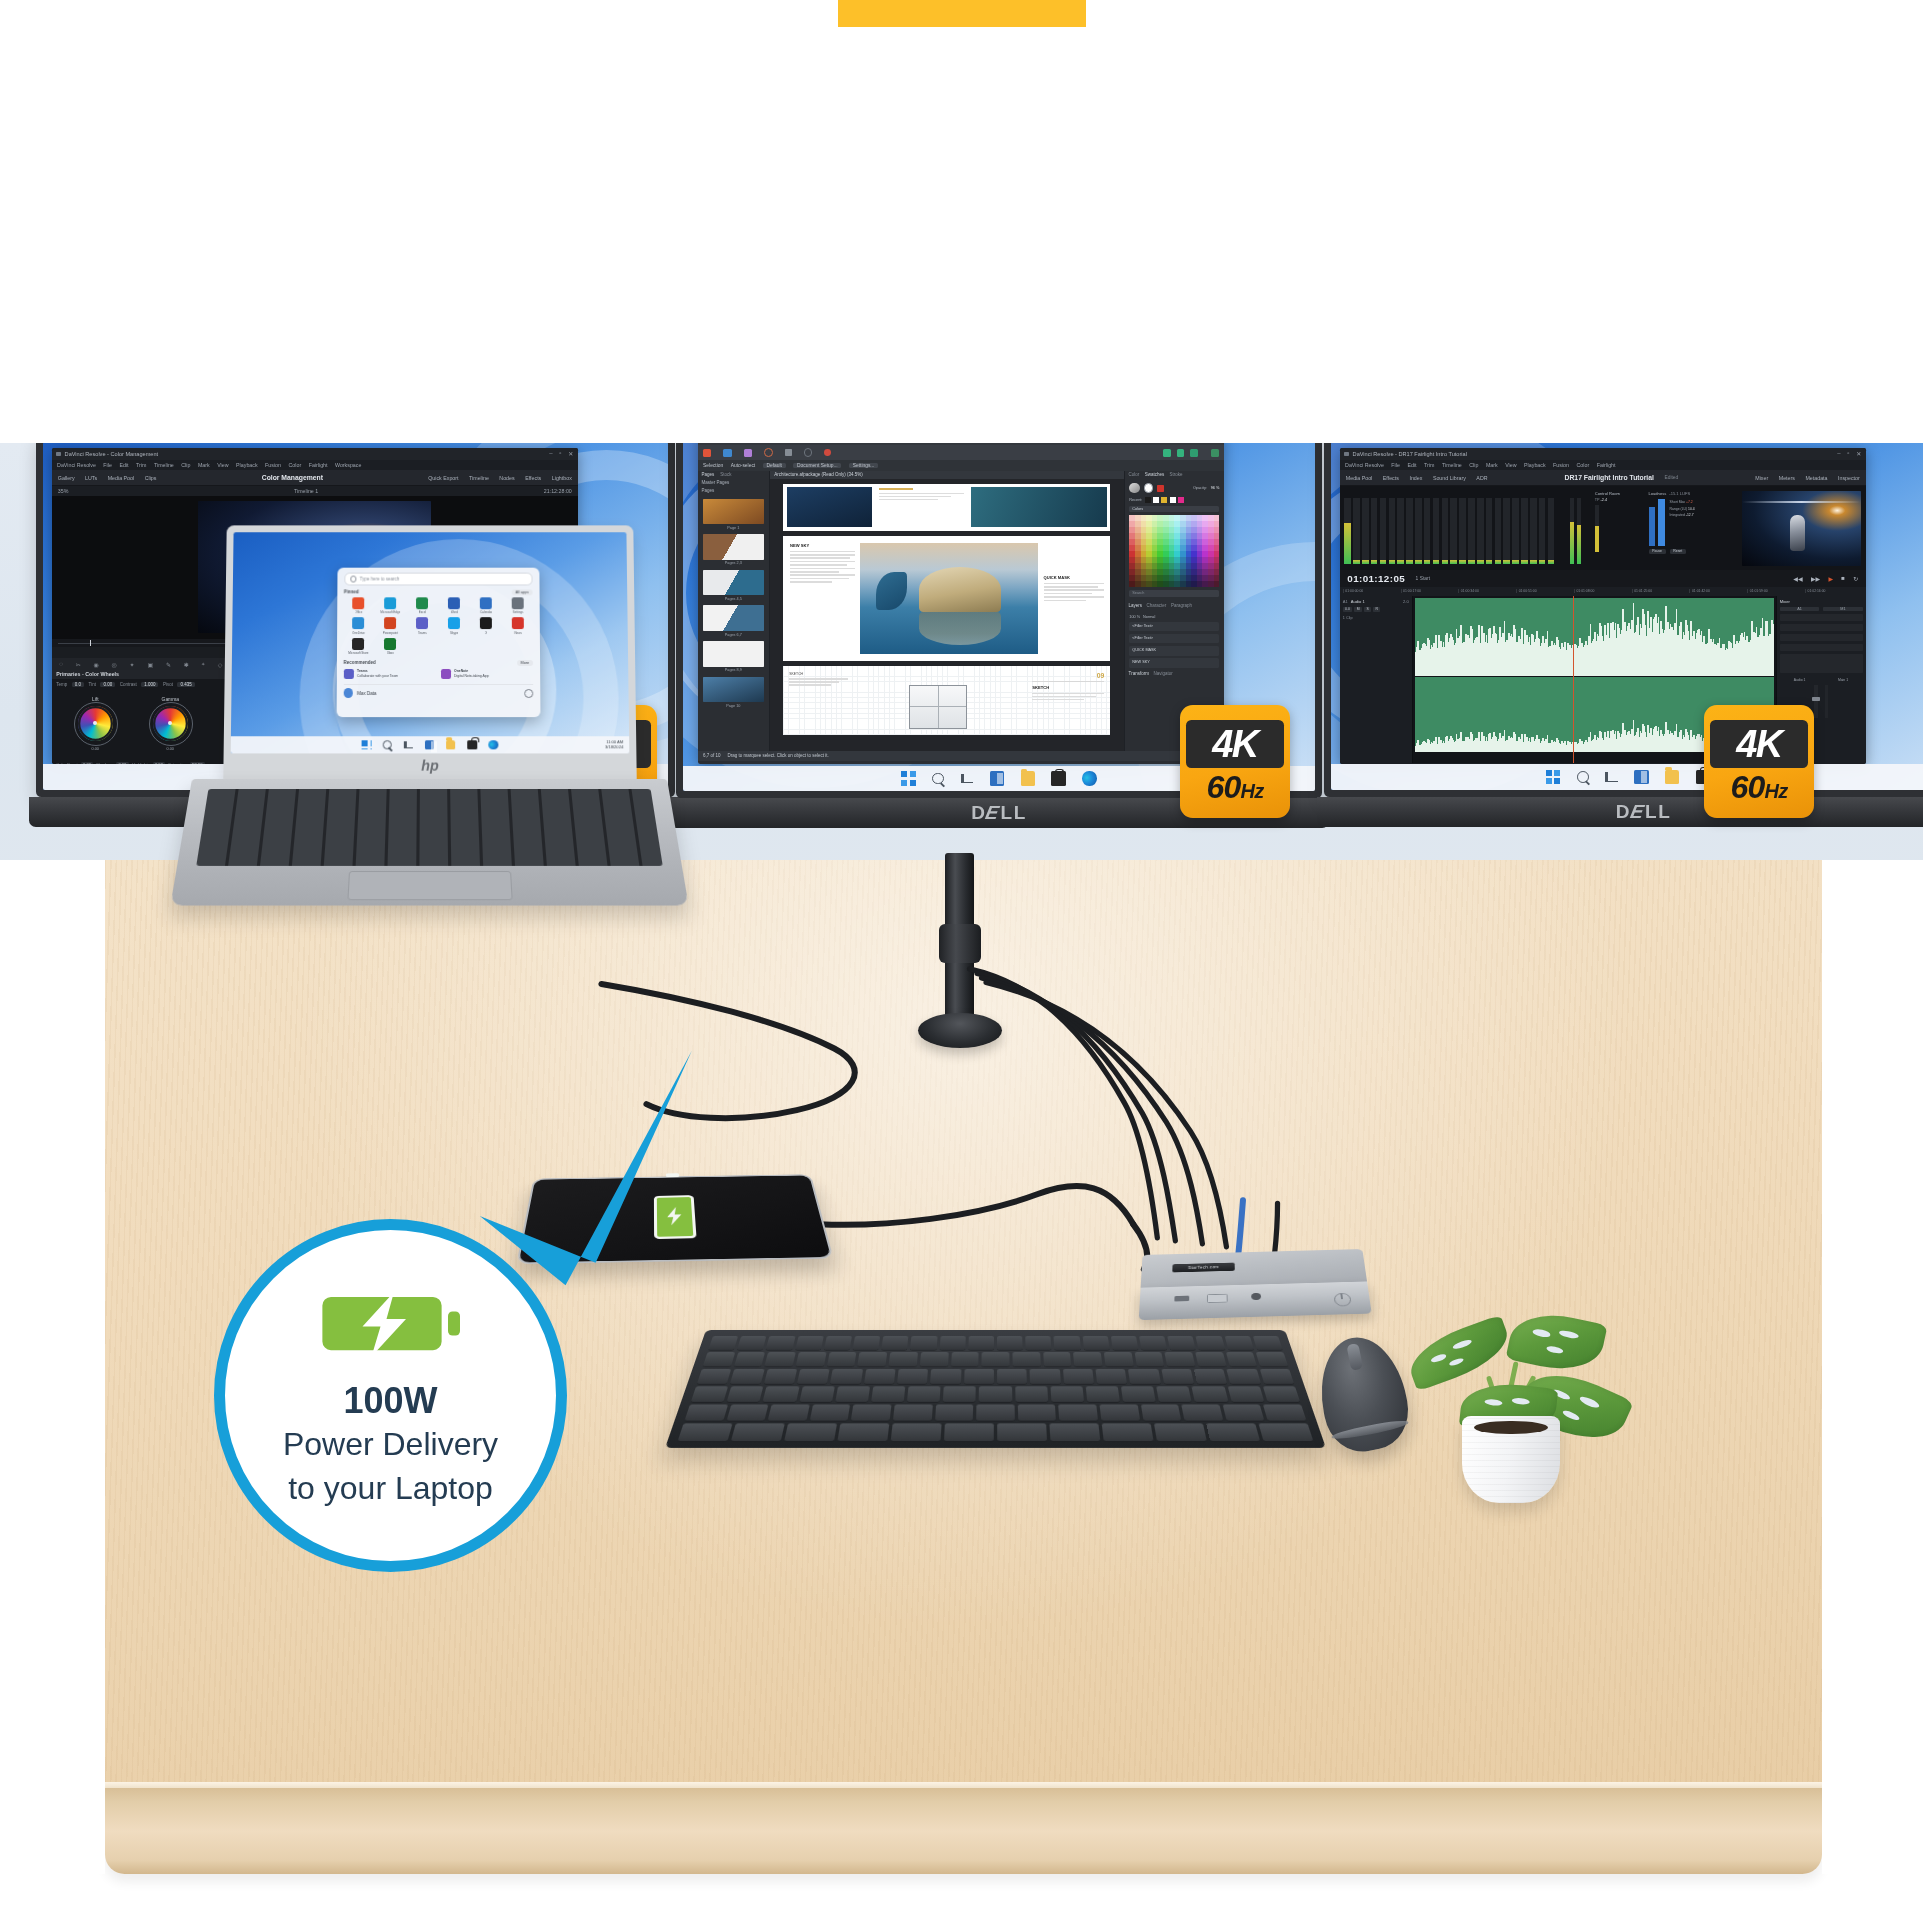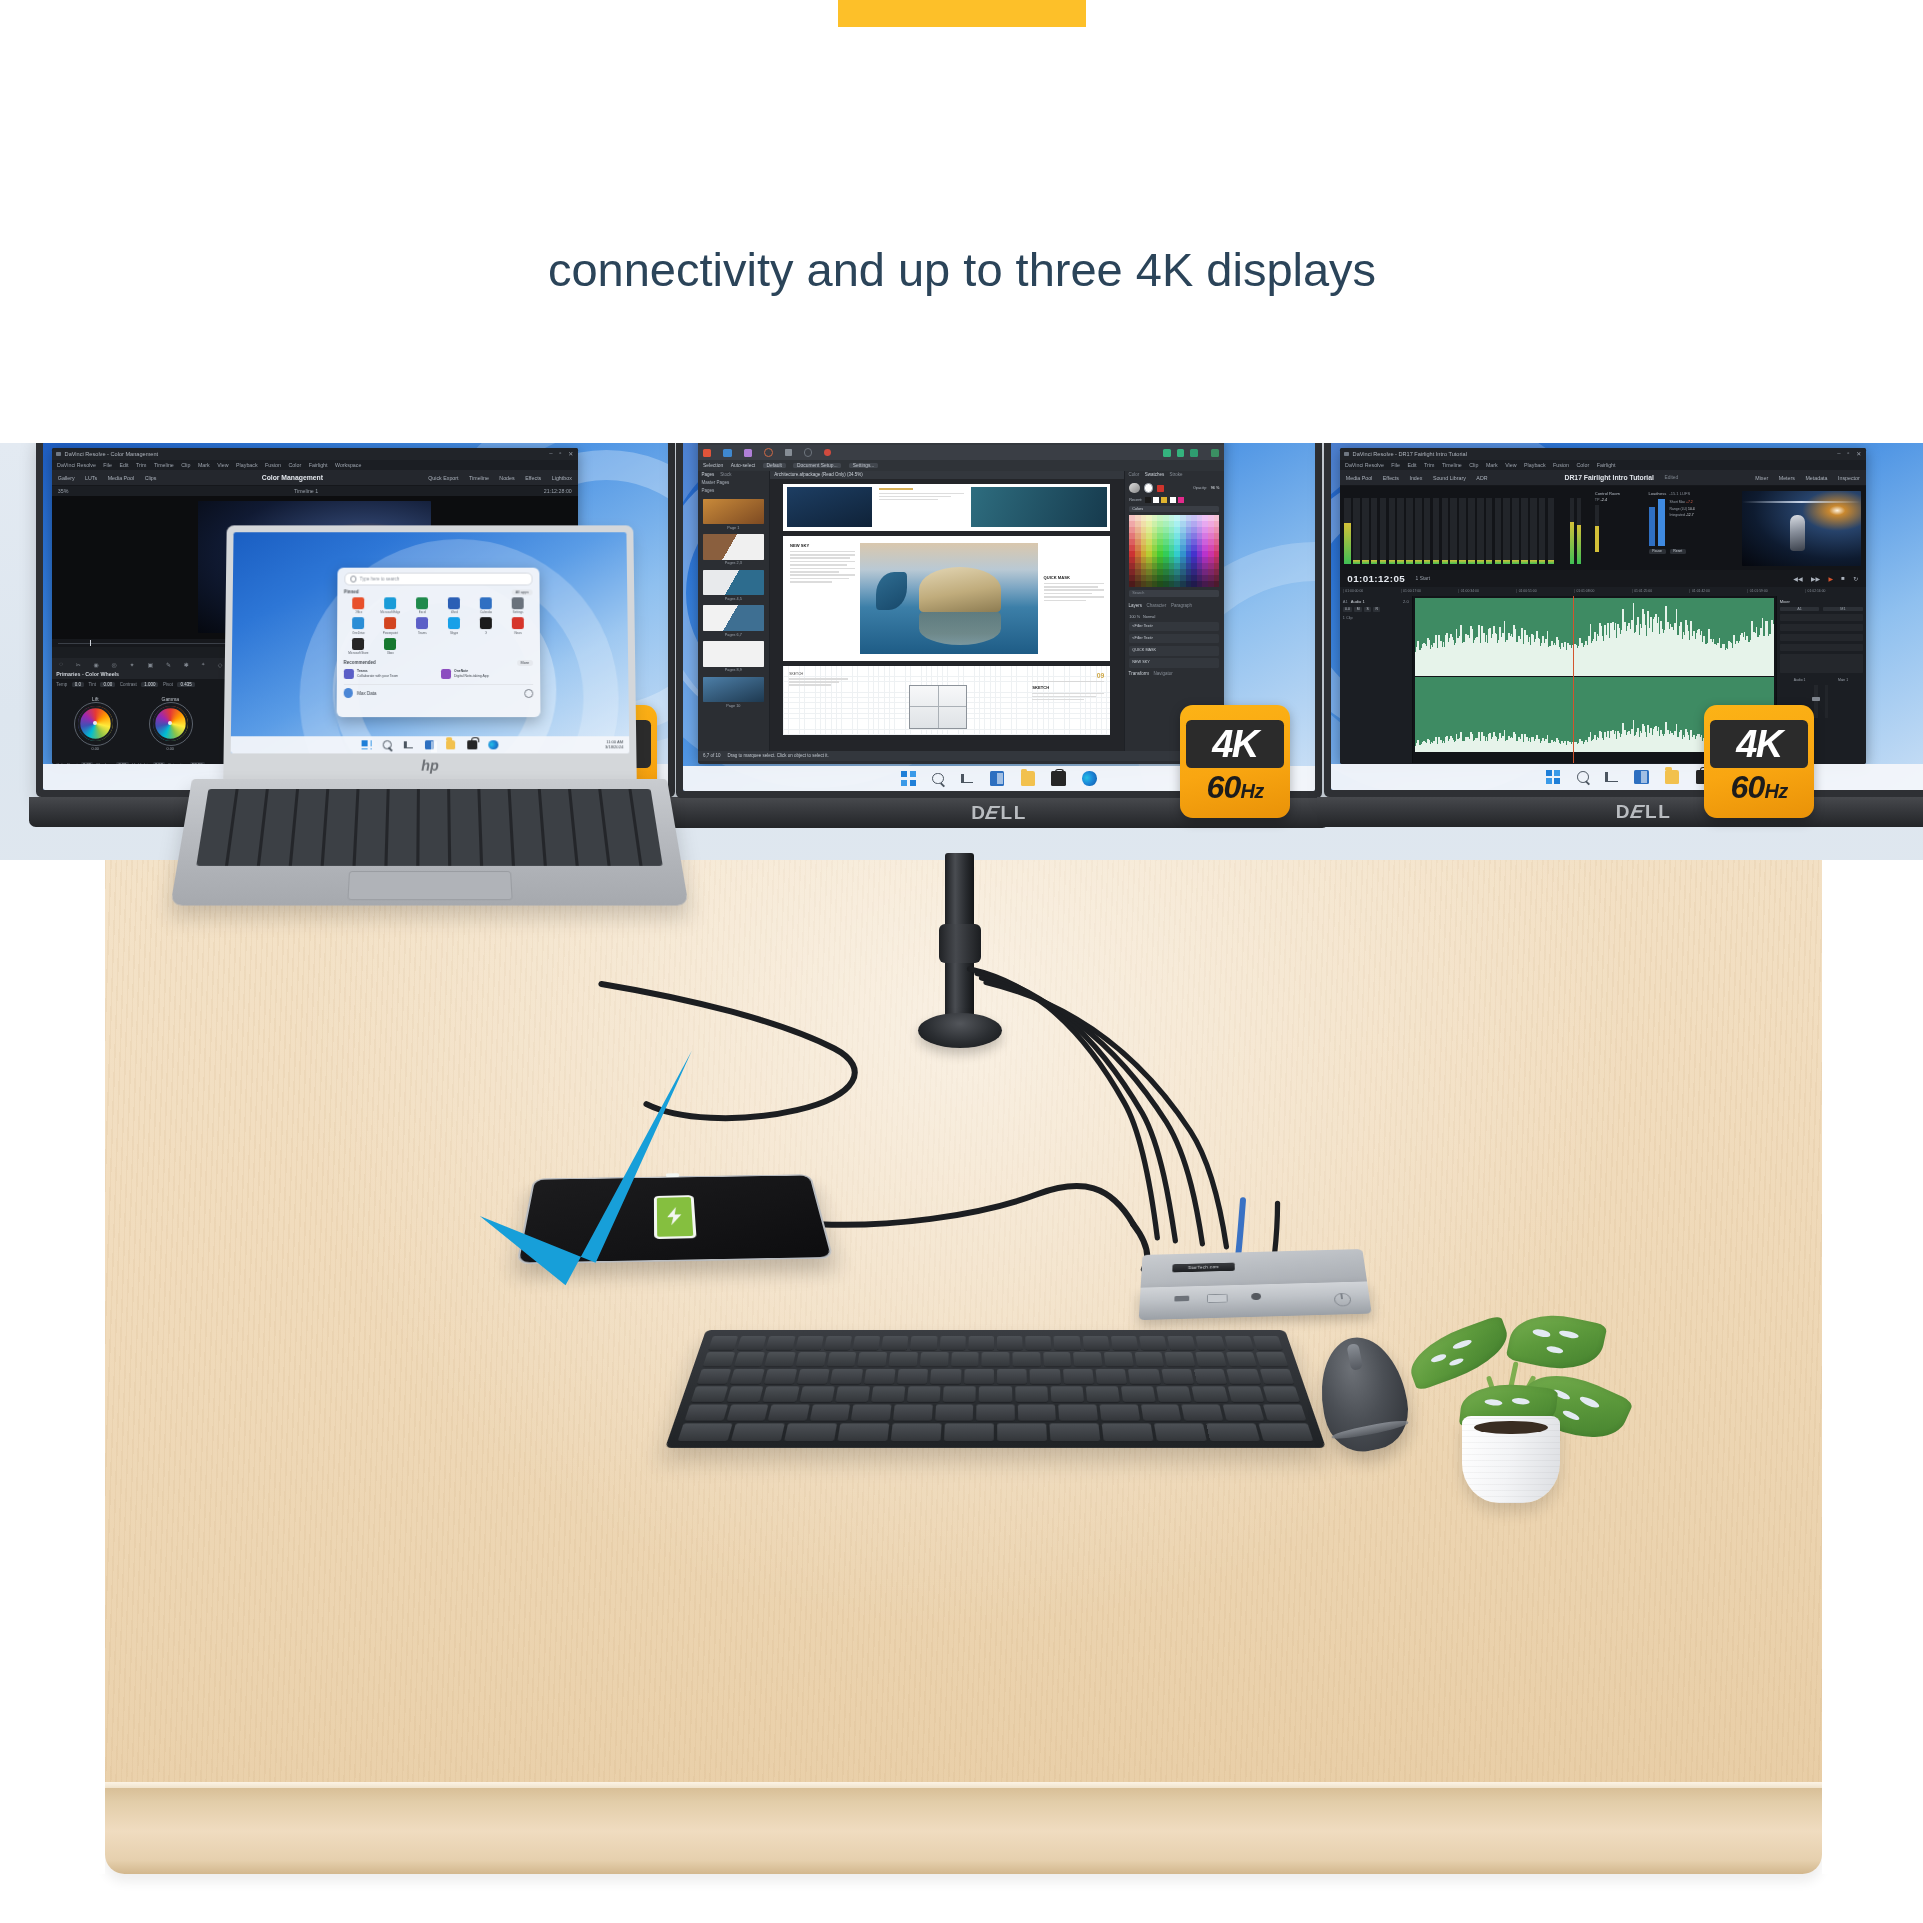--- a/index.html
+++ b/index.html
@@ -241,21 +241,20 @@
   .callout-w{font-size:36px;font-weight:bold;color:#243c52;line-height:1.1;}
   .callout-txt{font-size:32px;color:#243c52;line-height:1.22;text-align:center;margin-top:4.5px;}
 </style>
 </head>
 <body>
 
 <div class="page">
 
   <div class="accent-bar"></div>
   <div class="subhead">
-    <div>connectivity and up to three 4K displays</div>
   </div>
 
   <div class="scene">
     <div class="wall"></div>
     <div class="desk"></div>
     <div class="desk-shade"></div>
     <div class="desk-lip"></div>
     <div class="desk-edge"></div>
     <div class="wall-left"></div>
     <div class="wall-right"></div>
@@ -2061,16 +2060,31 @@
         <div class="hole" style="left:50px;top:12.8px;width:18px;height:6px;"></div>
       </div>
       <div class="pot">
         <div class="pot-soil"></div>
       </div>
     </div>
 
     <svg style="position:absolute;left:391px;top:594px;width:316px;height:301px;" viewBox="0 0 420 400">
       <polygon points="400,18 232,330 118,238 272,300" fill="#179fd9"></polygon>
     </svg>
+    <div class="callout">
+      <div class="callout-ring"></div>
+      <div class="callout-inner">
+        <div class="callout-bat">
+          <svg width="150" height="69" viewBox="0 0 200 92">
+            <rect x="4" y="6" width="168" height="80" rx="16" ry="16" fill="#85bf3f" stroke="#ffffff" stroke-width="9"></rect>
+            <rect x="176" y="30" width="16" height="32" rx="6" fill="#85bf3f"></rect>
+            <polygon points="104,4 62,50 86,50 74,90 120,40 94,40" fill="#ffffff"></polygon>
+          </svg>
+        </div>
+        <div class="callout-w">100W</div>
+        <div class="callout-txt">Power Delivery</div>
+        <div class="callout-txt">to your Laptop</div>
+      </div>
+    </div>
 
   </div>
 </div>
 
 
 </body></html>

